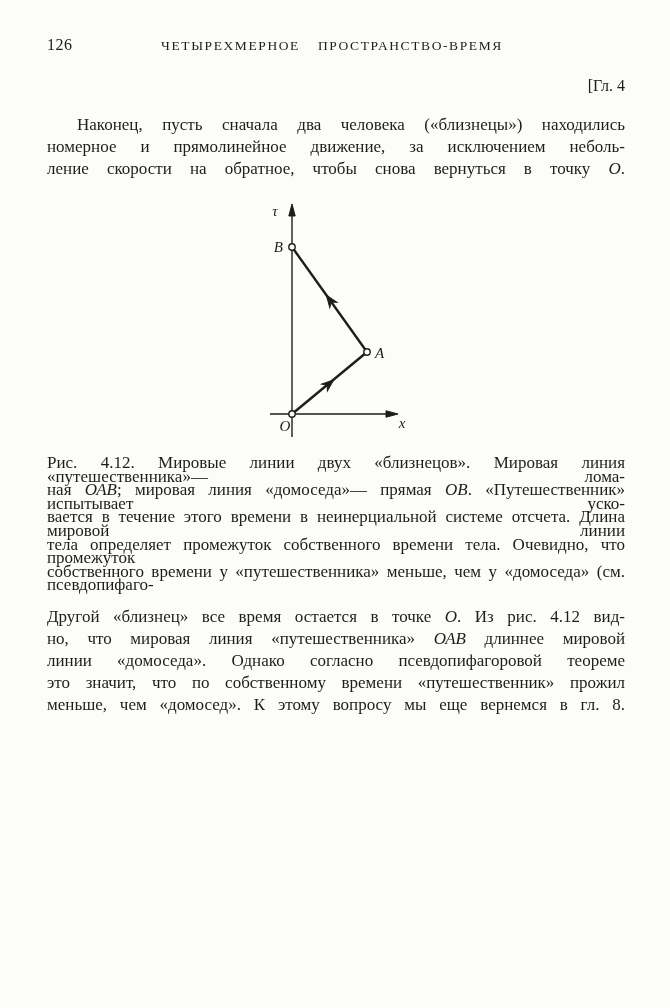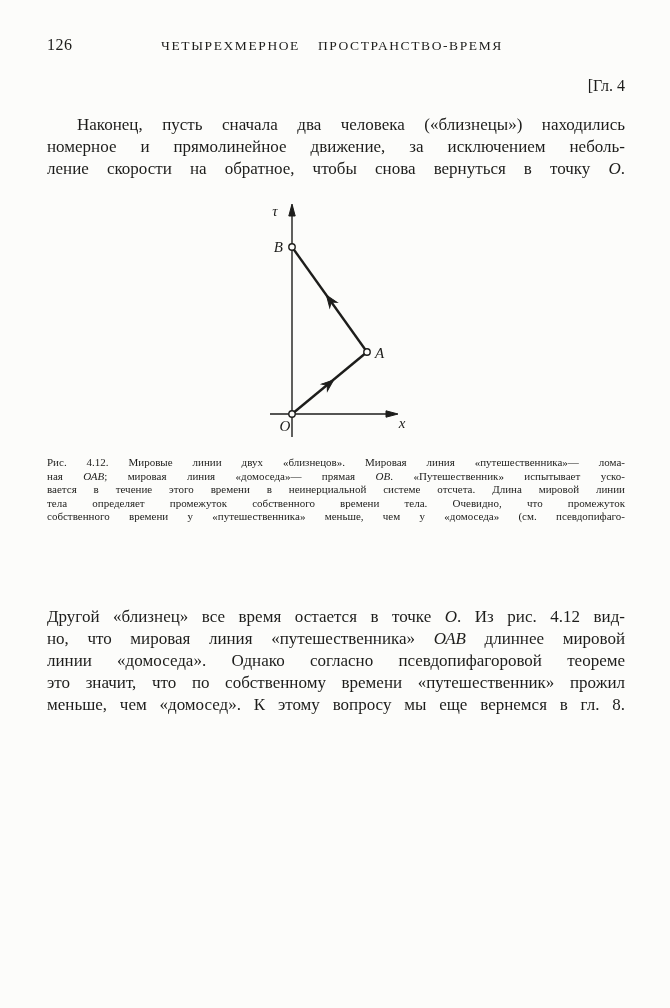--- a/index.html
+++ b/index.html
@@ -31,21 +31,21 @@
   .para2 { top:574px; }
 
   
   .figure { position:absolute; left:255px; top:198px; width:160px; height:245px; }
   .figure svg { display:block; }
   .fig-label { font-family:"Liberation Serif","DejaVu Serif",serif;
                font-style:italic; font-size:15px; fill:var(--ink); }
 
   
   .caption { position:absolute; left:47px; top:456px; width:578px;
-             font-size:11px; line-height:13.6px; word-spacing:1px; }
+             font-size:17px; line-height:13.6px; word-spacing:1px; }
   .caption-last { text-align:center; }
 </style>
 </head>
 <body>
 
 <div class="page">
 
   <div class="header">
     <span class="page-num">126</span>
     <span class="running-title">ЧЕТЫРЕХМЕРНОЕ ПРОСТРАНСТВО-ВРЕМЯ</span>

